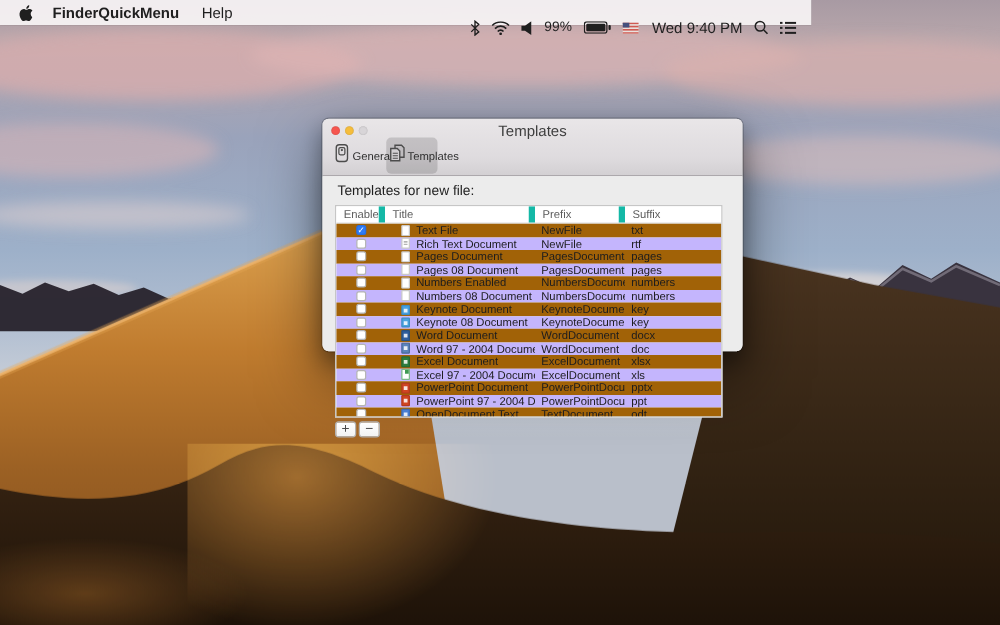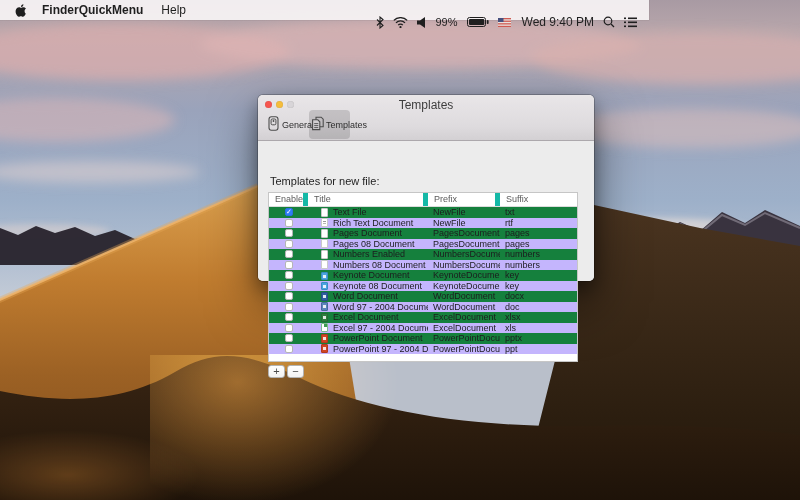--- a/index.html
+++ b/index.html
@@ -55,36 +55,36 @@
   }
   .toolbar{position:absolute;left:7px;top:15px;display:flex;gap:3px;}
   .tbtn{
     width:41px;height:28px;border-radius:4px;display:flex;flex-direction:row;
     align-items:center;justify-content:flex-start;padding-top:1px;
     color:#3c3c3c;
   }
   .tbtn.sel{background:rgba(0,0,0,.14);}
   .tbtn .lbl{font-size:9px;margin-top:0px;color:#2e2e2e;}
   
-  .content{position:absolute;left:0;top:46px;right:0;bottom:0;background:#ececec;border-radius:0 0 5px 5px;margin-top:28px;}
+  .content{position:absolute;left:0;top:46px;right:0;bottom:0;background:#ececec;border-radius:0 0 5px 5px;}
   .pane-label{position:absolute;left:12px;top:6px;font-size:11px;color:#1e1e1e;}
   .tablewrap{
     position:absolute;left:10px;top:23px;width:310px;height:170px;
     background:#fff;border:1px solid #c6c6c6;box-sizing:border-box;overflow:hidden;
   }
   .thead{display:flex;height:13px;border-bottom:1px solid #dcdcdc;background:#fff;}
   .hcell{font-size:9px;color:#5c5c5c;line-height:13px;padding-left:6px;box-sizing:border-box;
     border-right:5px solid #14b8a6;white-space:nowrap;overflow:hidden;}
   .hcell:last-child{border-right:none;}
   .col-en{width:39px;}
   .col-ti{width:120px;}
   .col-pr{width:72px;}
   .col-su{flex:1;}
   .tbody{position:relative;}
-  .trow{display:flex;align-items:center;height:10.5px;font-size:9px;color:#1c1c1e;background:#15803d;}
+  .trow{display:flex;align-items:center;height:10.5px;font-size:9px;color:#1c1c1e;background:#a16207;}
   .trow.alt{background:#c4b5fd;}
   .cell-en{width:39px;display:flex;justify-content:center;}
   .cb{width:8px;height:8px;border:1px solid #b5b5b5;border-radius:2px;background:#fff;box-sizing:border-box;}
   .cb.on{background:#2f7cf6;border-color:#2a6fe0;position:relative;}
   .cb.on::after{content:"✓";position:absolute;left:0.5px;top:-1.5px;font-size:7px;color:#fff;}
   .cell-ti{width:120px;display:flex;align-items:center;overflow:hidden;white-space:nowrap;}
   .cell-pr{width:72px;padding-left:5px;box-sizing:border-box;overflow:hidden;white-space:nowrap;}
   .cell-su{flex:1;padding-left:5px;box-sizing:border-box;overflow:hidden;white-space:nowrap;}
   .ttext{margin-left:5px;}
   .ficon{width:7px;height:9px;margin-left:13px;border:1px solid #c9c9c9;background:#fff;border-radius:1px;
@@ -428,20 +428,31 @@
             <div class="cell-en">
               <div class="cb"></div>
             </div>
             <div class="cell-ti">
               <span class="ficon ppt97"></span>
               <span class="ttext">PowerPoint 97 - 2004 Doc…</span>
             </div>
             <div class="cell-pr">PowerPointDocume…</div>
             <div class="cell-su">ppt</div>
           </div>
+          <div class="trow">
+            <div class="cell-en">
+              <div class="cb"></div>
+            </div>
+            <div class="cell-ti">
+              <span class="ficon odt"></span>
+              <span class="ttext">OpenDocument Text</span>
+            </div>
+            <div class="cell-pr">TextDocument</div>
+            <div class="cell-su">odt</div>
+          </div>
         </div>
     </div>
 
     <div class="plusminus">
       <div class="pm-btn">+</div>
       <div class="pm-btn">−</div>
     </div>
   </div>
 </div>
 

